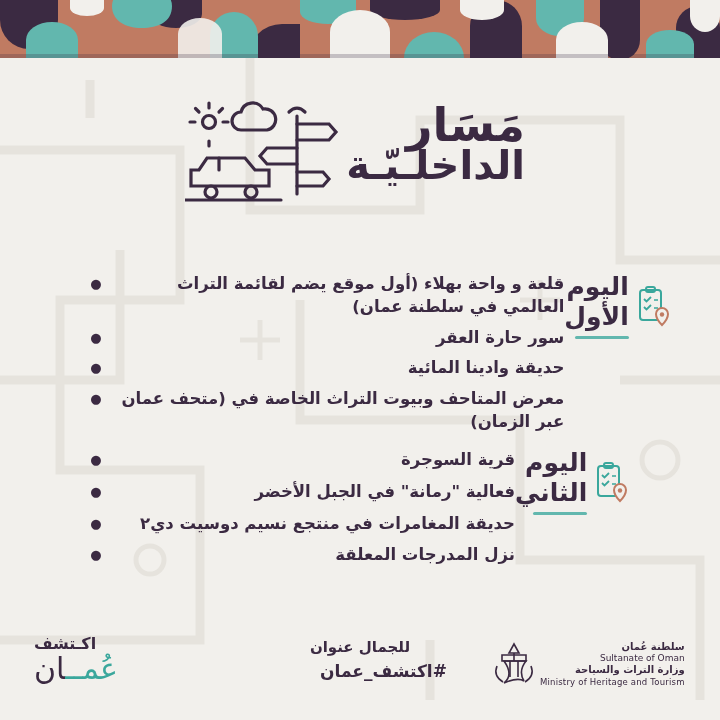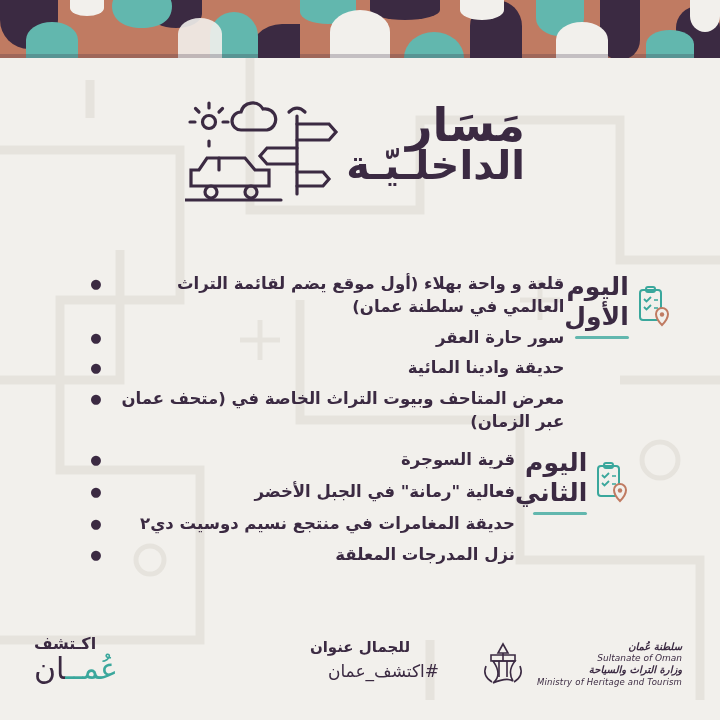--- a/index.html
+++ b/index.html
@@ -145,32 +145,30 @@
     width: 720px; height: 110px;
   }
   .footer-center {
     position: absolute;
     left: 0; width: 720px;
     top: 28px;
     text-align: center;
     color: #3b2a42;
   }
   .footer-center .l1 { font-size: 15px; font-weight: bold; }
-  .footer-center .l2 { font-size: 17px; font-weight: normal; margin-top: 5px; margin-left: 47px; }
+  .footer-center .l2 { font-size: 17px; font-weight: bold; margin-top: 5px; margin-left: 47px; }
 
   .ministry {
     position: absolute;
-    left: 477px; top: 24px;
+    left: 488px; top: 24px;
     width: 210px; height: 60px;
     display: flex;
     flex-direction: row;
     align-items: center;
     justify-content: flex-end;
-    gap: 8px;
-    font-style: italic;
   }
   .ministry-text {
     text-align: right;
     color: #3b2a42;
     line-height: 1.25;
   }
   .ministry-text .m1 { font-size: 10px; font-weight: bold; }
   .ministry-text .m2 { font-size: 9px; }
   .ministry-text .m3 { font-size: 10px; font-weight: bold; }
   .ministry-text .m4 { font-size: 8.5px; letter-spacing: .2px; text-align: center; }

